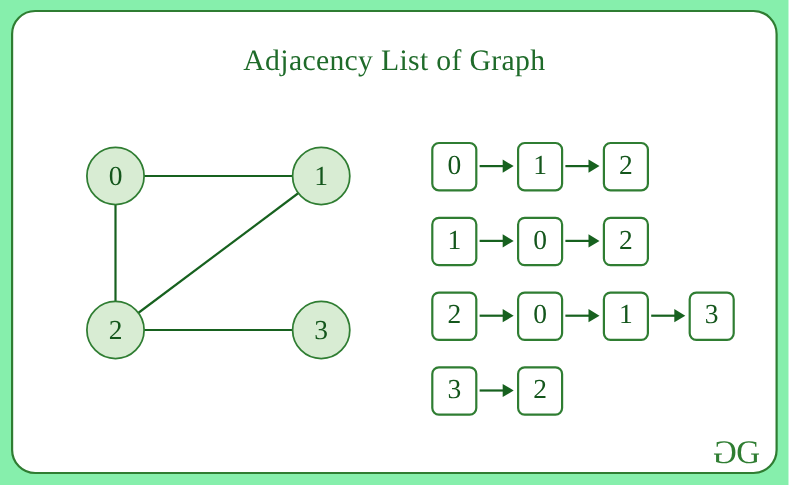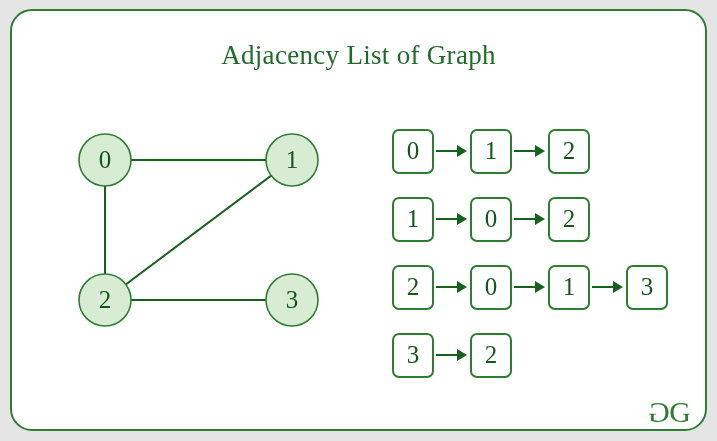--- a/index.html
+++ b/index.html
@@ -4,21 +4,21 @@
 <style>
   html, body {
     margin: 0;
     padding: 0;
     background: #ffffff;
   }
   #page {
     position: relative;
     width: 717px;
     height: 441px;
-    background: #e5e5e5;
+    background: #86efac;
     font-family: "Liberation Serif", serif;
     overflow: hidden;
   }
   .outer-frame {
     position: absolute;
     left: 10px;
     top: 9px;
     width: 697px;
     height: 422px;
     box-sizing: border-box;

